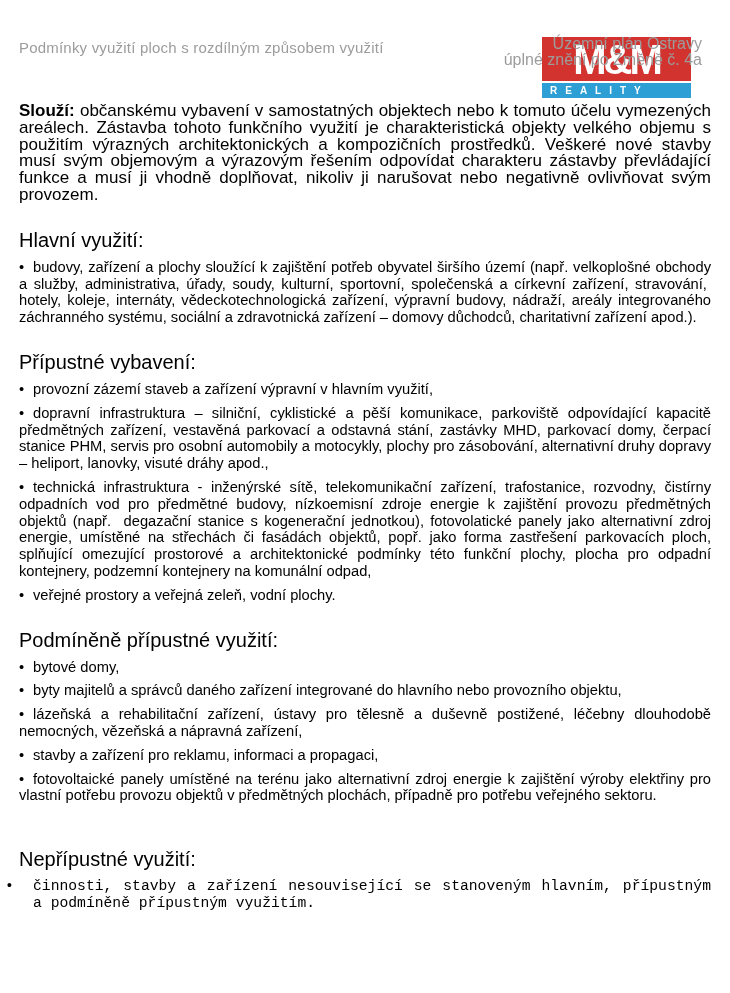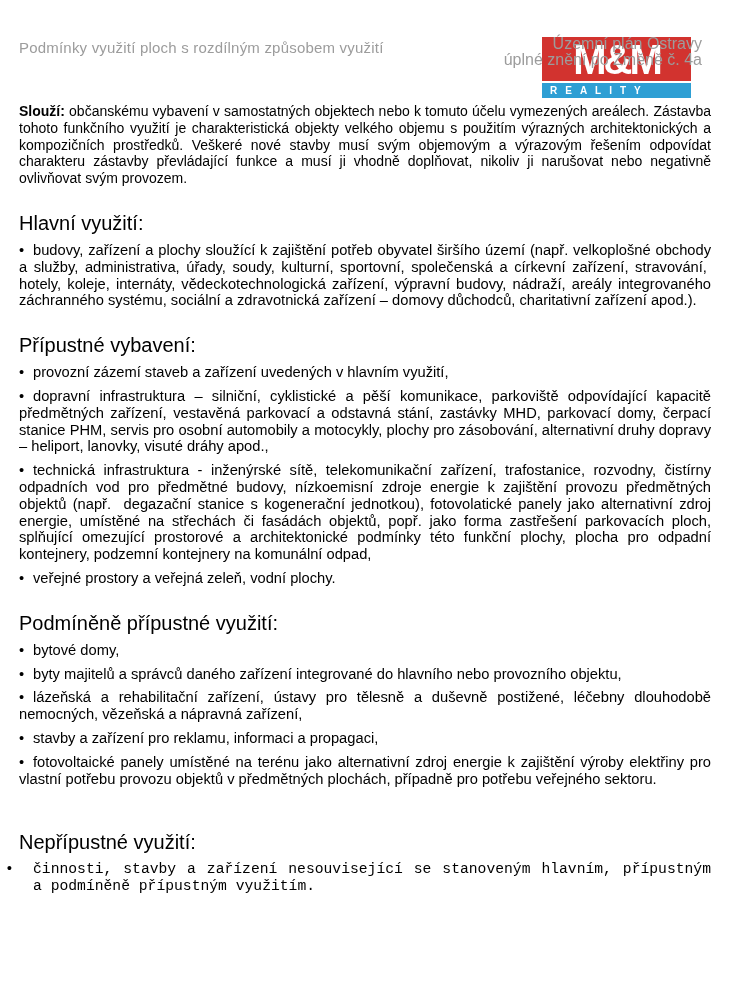--- a/index.html
+++ b/index.html
@@ -36,21 +36,21 @@
     text-align:right; font-size:16px; line-height:16px; color:#9c9c9c;
   }
   
   .content {
     position:absolute; left:19px; top:103px; width:692px;
   }
   .doc-title {
     font-size:18.5px; font-weight:bold; margin-bottom:11px;
   }
   .para {
-    text-align:justify; font-size:14px; line-height:16.8px;
+    text-align:justify; font-size:17px; line-height:16.8px;
   }
   .section { margin-top:25px; }
   .section.gap-large { margin-top:44px; }
   .section-heading {
     font-size:20px; font-weight:normal; margin-bottom:5px;
   }
   .bullet {
     text-align:justify; font-size:14.7px; line-height:16.8px; margin-top:7px;
   }
   .bullet .dot { display:inline-block; width:14px; }
@@ -80,21 +80,21 @@
 
   <p class="para"><b>Slouží:</b> <span>občanskému vybavení v samostatných objektech nebo k tomuto účelu vymezených areálech. Zástavba tohoto funkčního využití je charakteristická objekty velkého objemu s použitím výrazných architektonických a kompozičních prostředků. Veškeré nové stavby musí svým objemovým a výrazovým řešením odpovídat charakteru zástavby převládající funkce a musí ji vhodně doplňovat, nikoliv ji narušovat nebo negativně ovlivňovat svým provozem.</span></p>
 
   <div class="section">
     <div class="section-heading">Hlavní využití:</div>
     <p class="bullet"><span class="dot">•</span><span>budovy, zařízení a plochy sloužící k zajištění potřeb obyvatel širšího území (např. velkoplošné obchody a služby, administrativa, úřady, soudy, kulturní, sportovní, společenská a církevní zařízení, stravování,&nbsp; hotely, koleje, internáty, vědeckotechnologická zařízení, výpravní budovy, nádraží, areály integrovaného záchranného systému, sociální a zdravotnická zařízení – domovy důchodců, charitativní zařízení apod.).</span></p>
   </div>
 
   <div class="section">
     <div class="section-heading">Přípustné vybavení:</div>
-    <p class="bullet"><span class="dot">•</span><span>provozní zázemí staveb a zařízení uvedených v hlavním využití,</span></p>
+    <p class="bullet"><span class="dot">•</span><span>provozní zázemí staveb a zařízení výpravní v hlavním využití,</span></p>
     <p class="bullet"><span class="dot">•</span><span>dopravní infrastruktura – silniční, cyklistické a pěší komunikace, parkoviště odpovídající kapacitě předmětných zařízení, vestavěná parkovací a odstavná stání, zastávky MHD, parkovací domy, čerpací stanice PHM, servis pro osobní automobily a motocykly, plochy pro zásobování, alternativní druhy dopravy – heliport, lanovky, visuté dráhy apod.,</span></p>
     <p class="bullet"><span class="dot">•</span><span>technická infrastruktura - inženýrské sítě, telekomunikační zařízení, trafostanice, rozvodny, čistírny odpadních vod pro předmětné budovy, nízkoemisní zdroje energie k zajištění provozu předmětných objektů (např.&nbsp; degazační stanice s kogenerační jednotkou), fotovolatické panely jako alternativní zdroj energie, umístěné na střechách či fasádách objektů, popř. jako forma zastřešení parkovacích ploch, splňující omezující prostorové a architektonické podmínky této funkční plochy, plocha pro odpadní kontejnery, podzemní kontejnery na komunální odpad,</span></p>
     <p class="bullet"><span class="dot">•</span><span>veřejné prostory a veřejná zeleň, vodní plochy.</span></p>
   </div>
 
   <div class="section">
     <div class="section-heading">Podmíněně přípustné využití:</div>
     <p class="bullet"><span class="dot">•</span><span>bytové domy,</span></p>
     <p class="bullet"><span class="dot">•</span><span>byty majitelů a správců daného zařízení integrované do hlavního nebo provozního objektu,</span></p>
     <p class="bullet"><span class="dot">•</span><span>lázeňská a rehabilitační zařízení, ústavy pro tělesně a duševně postižené, léčebny dlouhodobě nemocných, vězeňská a nápravná zařízení,</span></p>

